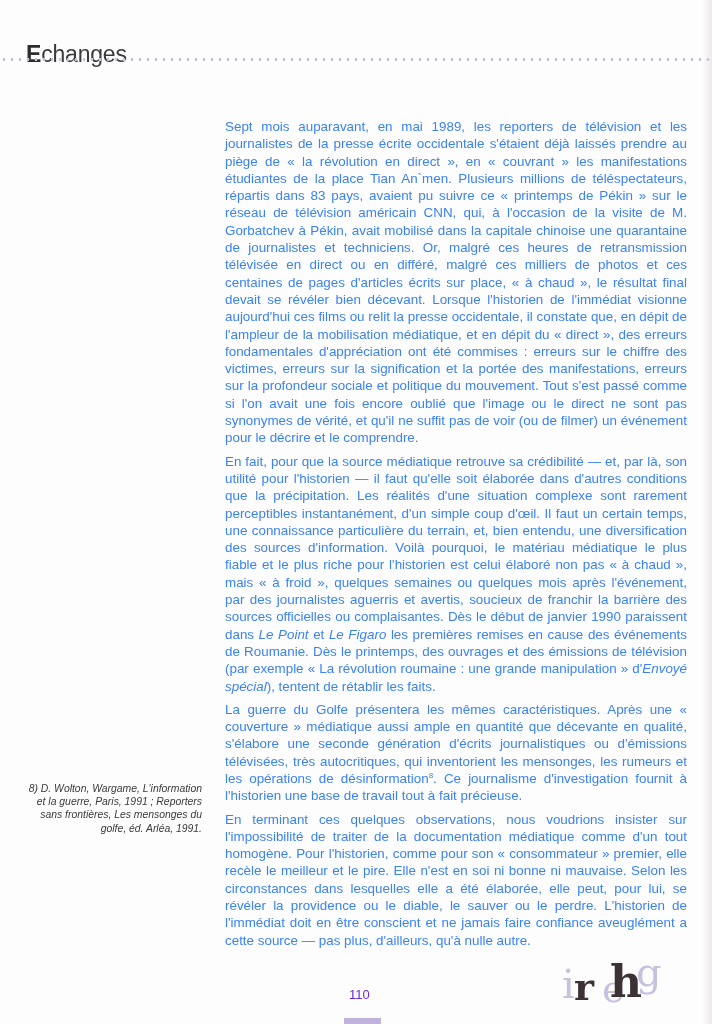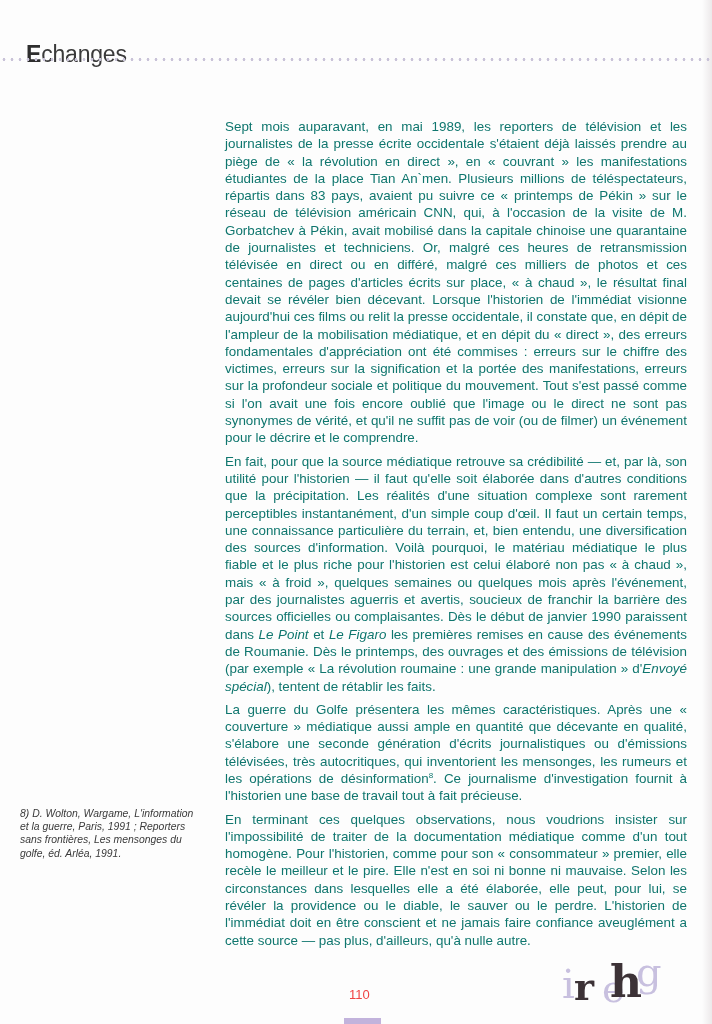--- a/index.html
+++ b/index.html
@@ -51,21 +51,21 @@
       background-size: 8px 5px;
       background-repeat: repeat-x;
     }
     .body-text {
       position: absolute;
       left: 225px;
       top: 118px;
       width: 462px;
       font-size: 13.4px;
       line-height: 17.3px;
-      color: #0f766e;
+      color: #3b82f6;
       text-align: justify;
     }
     .body-text p {
       margin: 0 0 6px 0;
     }
     .body-text i {
     }
     .body-text sup {
       font-size: 8px;
       line-height: 0;
@@ -73,28 +73,28 @@
     }
     .footnote {
       position: absolute;
       left: 20px;
       top: 782px;
       width: 182px;
       font-size: 10.4px;
       line-height: 13.2px;
       font-style: italic;
       color: #3a3a3a;
-      margin-top: 25px;
+      text-align: right;
     }
     .page-number {
       position: absolute;
       left: 349px;
       top: 987px;
       font-size: 13px;
-      color: #ef4444;
+      color: #6d28d9;
     }
     .page-tab {
       position: absolute;
       left: 344px;
       top: 1018px;
       width: 37px;
       height: 6px;
       background: #c2b3dc;
     }
     .logo {

